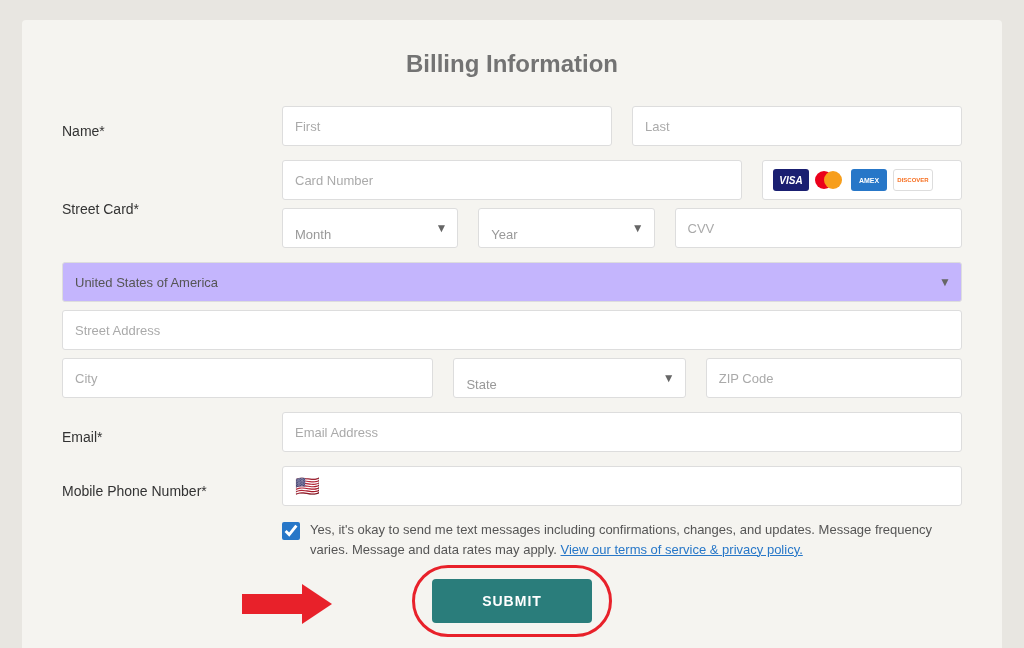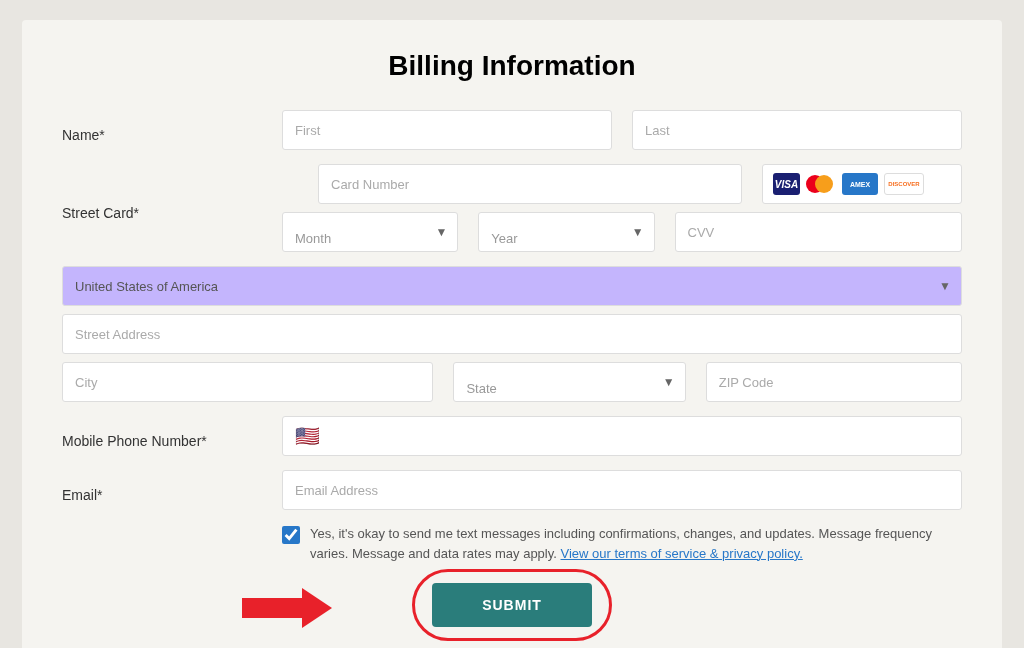--- a/index.html
+++ b/index.html
@@ -18,22 +18,22 @@
       background: #f5f4f0;
       border-radius: 4px;
       padding: 30px 40px 40px;
       width: 980px;
       max-width: 100%;
       position: relative;
     }
 
     .form-title {
       text-align: center;
-      color: #000000;
-      font-size: 28px;
+      color: #737373;
+      font-size: 24px;
       font-weight: bold;
       margin-bottom: 28px;
     }
 
     .form-row {
       display: flex;
       align-items: center;
       margin-bottom: 14px;
     }
 
@@ -130,21 +130,21 @@
       font-size: 8px;
       font-weight: bold;
       padding: 0 4px;
     }
 
     .card-visa {
       background: #1a1f71;
       color: #fff;
       font-size: 10px;
       font-style: italic;
-      width: 27px;
+      width: 36px;
     }
 
     .card-mc {
       background: transparent;
       position: relative;
       width: 30px;
     }
 
     .card-mc-circle1 {
       width: 18px;
@@ -323,21 +323,21 @@
         <input type="text" placeholder="First" style="">
         <input type="text" placeholder="Last" style="">
       </div>
     </div>
   </div>
 
   <div class="form-row">
     <div class="form-label">Street Card*</div>
     <div class="form-fields">
       <div class="field-row">
-        <input type="text" style="flex: 1 1 0%; margin-left: 36px;" placeholder="Card Number">
+        <input type="text" style="flex: 1 1 0%;" placeholder="Card Number">
         <div class="card-icons-wrapper">
           <div class="card-icon card-visa">VISA</div>
           <div class="card-icon card-mc">
             <div class="card-mc-circle1"></div>
             <div class="card-mc-circle2"></div>
           </div>
           <div class="card-icon card-amex">AMEX</div>
           <div class="card-icon card-discover">DISCOVER</div>
         </div>
       </div>
@@ -390,32 +390,32 @@
             <option>CO</option><option>FL</option><option>NY</option><option>TX</option>
           </select>
           <span class="select-arrow">▼</span>
         </div>
         <input type="text" class="zip-field" placeholder="ZIP Code" style="">
       </div>
     </div>
   </div>
 
   <div class="form-row">
+    <div class="form-label">Email*</div>
+    <div class="form-fields">
+      <input type="email" placeholder="Email Address" style="">
+    </div>
+  </div>
+
+  <div class="form-row">
     <div class="form-label">Mobile Phone Number*</div>
     <div class="form-fields">
       <div class="phone-field">
         <span class="flag-emoji">🇺🇸</span>
       </div>
-    </div>
-  </div>
-
-  <div class="form-row">
-    <div class="form-label">Email*</div>
-    <div class="form-fields">
-      <input type="email" placeholder="Email Address" style="">
     </div>
   </div>
 
   <div class="checkbox-row">
     <input type="checkbox" checked="" style="">
     <div class="checkbox-text">
       <span>Yes, it's okay to send me text messages including confirmations, changes, and updates. Message frequency varies. Message and data rates may apply.</span>
       <a href="#">View our terms of service &amp; privacy policy.</a>
     </div>
   </div>

